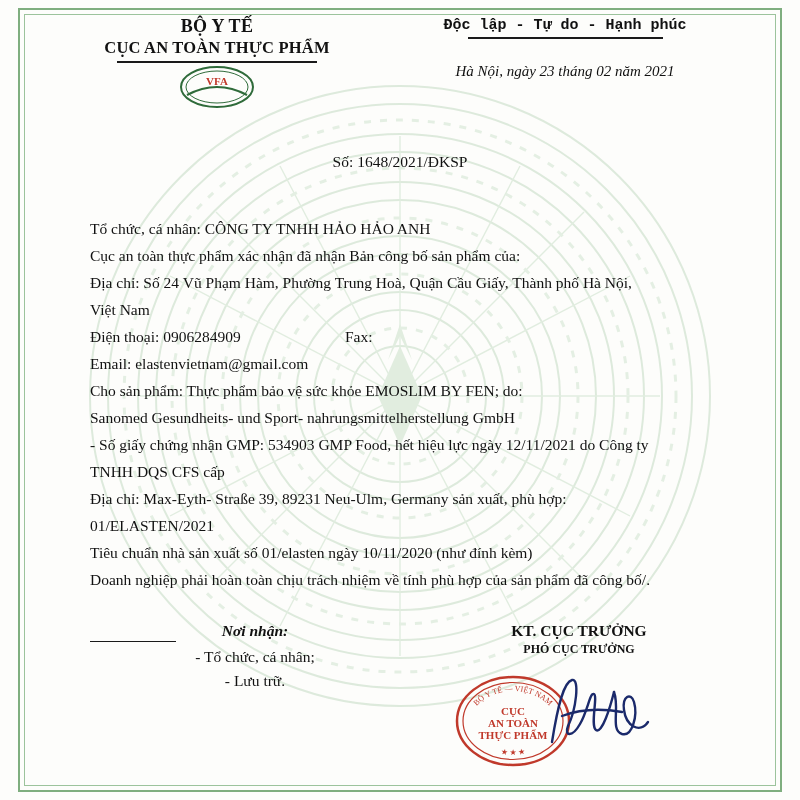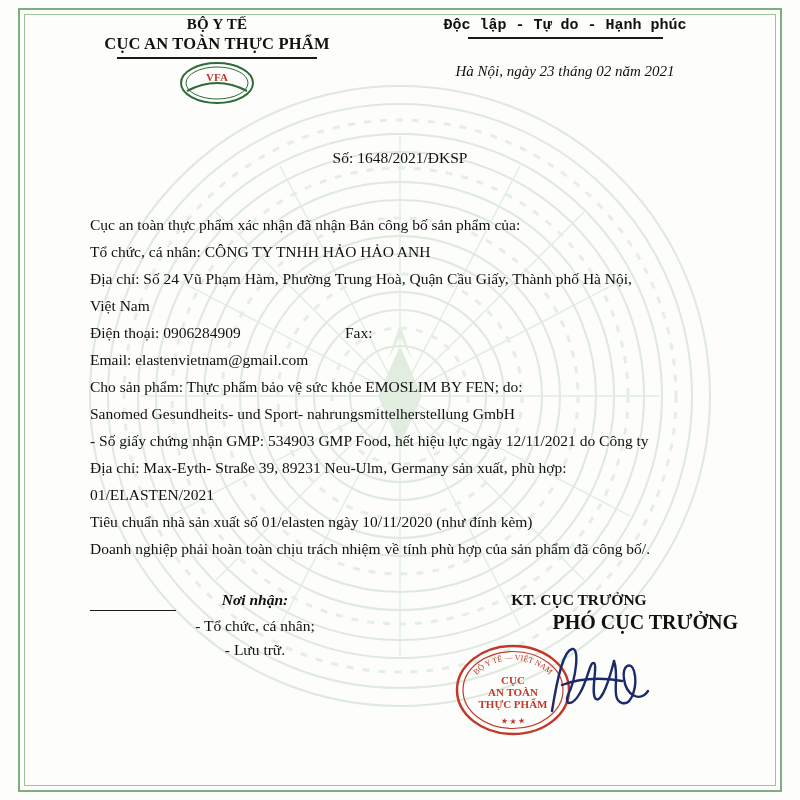--- a/index.html
+++ b/index.html
@@ -68,21 +68,21 @@
     align-items: flex-start;
     justify-content: flex-start;
   }
   .header-left {
     width: 330px;
     text-align: center;
     position: relative;
     padding-top: 2px;
   }
   .hl-line1 {
-    font-size: 15px;
+    font-size: 18px;
     font-weight: bold;
     letter-spacing: .3px;
   }
   .hl-line2 {
     font-size: 16.5px;
     font-weight: bold;
     letter-spacing: .2px;
     margin-top: 1px;
   }
   .hl-rule {
@@ -188,24 +188,23 @@
   .signer {
     flex: 1;
     text-align: center;
     position: relative;
   }
   .signer-l1 {
     font-size: 15.5px;
     font-weight: bold;
   }
   .signer-l2 {
-    font-size: 20px;
+    font-size: 12px;
     font-weight: bold;
     margin-top: 2px;
-    text-align: right;
   }
 
   
   .seal {
     position: absolute;
     left: 18px;
     top: 48px;
     width: 150px;
     height: 102px;
   }
@@ -285,32 +284,33 @@
         <div class="hr-rule"></div>
         <div class="date-line">Hà Nội, ngày 23 tháng 02 năm 2021</div>
       </div>
     </div>
 
     <div class="title-block">
       <div class="doc-number">Số: 1648/2021/ĐKSP</div>
     </div>
 
     <div class="body-block">
+      <p class="body-line">Tổ chức, cá nhân: CÔNG TY TNHH HẢO HẢO ANH</p>
       <p class="body-line">Cục an toàn thực phẩm xác nhận đã nhận Bản công bố sản phẩm của:</p>
-      <p class="body-line">Tổ chức, cá nhân: CÔNG TY TNHH HẢO HẢO ANH</p>
       <p class="body-line">Địa chỉ: Số 24 Vũ Phạm Hàm, Phường Trung Hoà, Quận Cầu Giấy, Thành phố Hà Nội,</p>
       <p class="body-line">Việt Nam</p>
       <div class="row-2col">
         <div class="col-a body-line">Điện thoại: 0906284909</div>
         <div class="col-b body-line">Fax:</div>
       </div>
       <p class="body-line">Email: elastenvietnam@gmail.com</p>
       <p class="body-line">Cho sản phẩm: Thực phẩm bảo vệ sức khỏe EMOSLIM BY FEN; do:</p>
       <p class="body-line">Sanomed Gesundheits- und Sport- nahrungsmittelherstellung GmbH</p>
       <p class="body-line">- Số giấy chứng nhận GMP: 534903 GMP Food, hết hiệu lực ngày 12/11/2021 do Công ty</p>
+      <p class="body-line">TNHH DQS CFS cấp</p>
       <p class="body-line">Địa chỉ: Max-Eyth- Straße 39, 89231 Neu-Ulm, Germany sản xuất, phù hợp:</p>
       <p class="body-line">01/ELASTEN/2021</p>
       <p class="body-line">Tiêu chuẩn nhà sản xuất số 01/elasten ngày 10/11/2020 (như đính kèm)</p>
       <p class="body-line">Doanh nghiệp phải hoàn toàn chịu trách nhiệm về tính phù hợp của sản phẩm đã công bố/.</p>
     </div>
 
     <div class="sign-area">
       <div class="recipients">
         <div class="recipients-title">Nơi nhận:</div>
         <div class="recipients-title-underline"></div>

